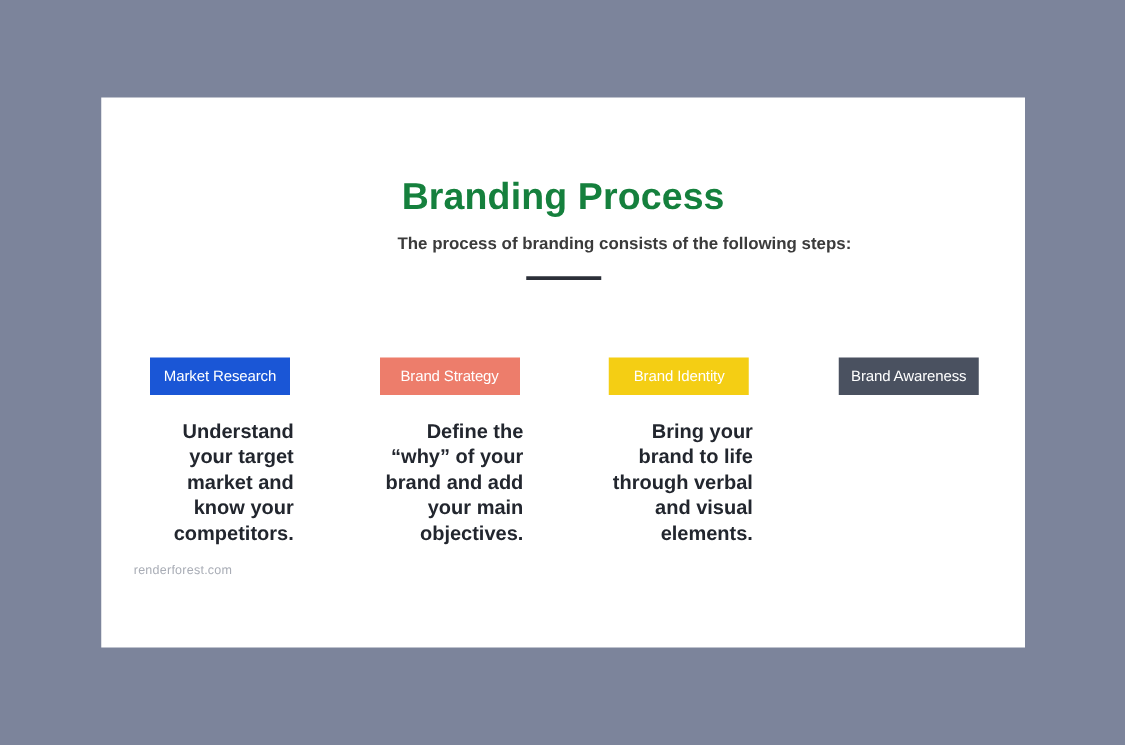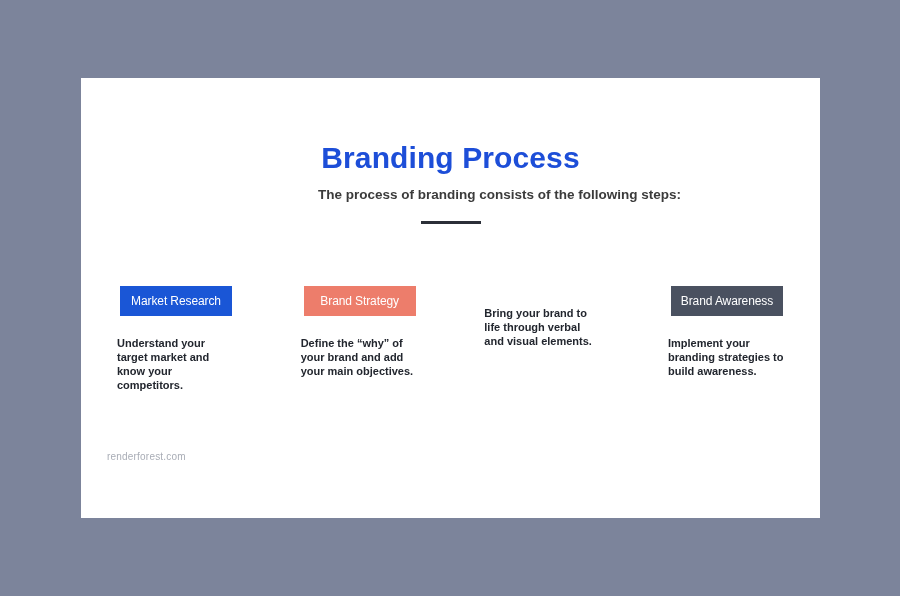--- a/index.html
+++ b/index.html
@@ -87,43 +87,43 @@
     white-space: nowrap;
     overflow: hidden;
     letter-spacing: -0.1px;
   }
   .chip-label {
     display: block;
   }
   .desc {
     margin-top: 20px;
     width: 118px;
-    text-align: left;
-    font-size: 11px;
+    text-align: right;
+    font-size: 16px;
     font-weight: bold;
     color: #22262e;
     line-height: 1.28;
   }
   #watermark {
     position: absolute;
     left: 26px;
     top: 373px;
     font-size: 10px;
     font-weight: normal;
     color: #a9adb6;
     letter-spacing: 0.2px;
   }
 </style>
 </head>
 <body>
 
 <div id="stage" style="background: rgb(124, 132, 155);">
   <div id="card" style="background: rgb(255, 255, 255);">
 
-    <div id="title" style="color: #1d4ed8;">Branding Process</div>
+    <div id="title" style="color: #15803d;">Branding Process</div>
 
     <div id="subtitle" style="color: rgb(59, 59, 59);">The process of branding consists of the following steps:</div>
 
     <div id="divider" style="background: rgb(43, 47, 56);"></div>
 
     <div id="columns">
 
       <div class="column">
         <div class="chip" style="background: rgb(26, 86, 214); color: rgb(255, 255, 255);">
           <span class="chip-label">Market Research</span>
@@ -132,29 +132,31 @@
       </div>
 
       <div class="column">
         <div class="chip" style="background: rgb(237, 125, 107); color: rgb(255, 255, 255);">
           <span class="chip-label">Brand Strategy</span>
         </div>
         <div class="desc">Define the “why” of your brand and add your main objectives.</div>
       </div>
 
       <div class="column">
+        <div class="chip" style="background: rgb(244, 206, 20); color: rgb(255, 255, 255);">
+          <span class="chip-label">Brand Identity</span>
+        </div>
         <div class="desc">Bring your brand to life through verbal and visual elements.</div>
       </div>
 
 
       <div class="column">
         <div class="chip" style="background: rgb(74, 81, 96); color: rgb(255, 255, 255);">
           <span class="chip-label">Brand Awareness</span>
         </div>
-        <div class="desc">Implement your branding strategies to build awareness.</div>
       </div>
 
     </div>
 
     <div id="watermark" style="color: rgb(169, 173, 182);">renderforest.com</div>
 
   </div>
 </div>
 
 </body></html>

